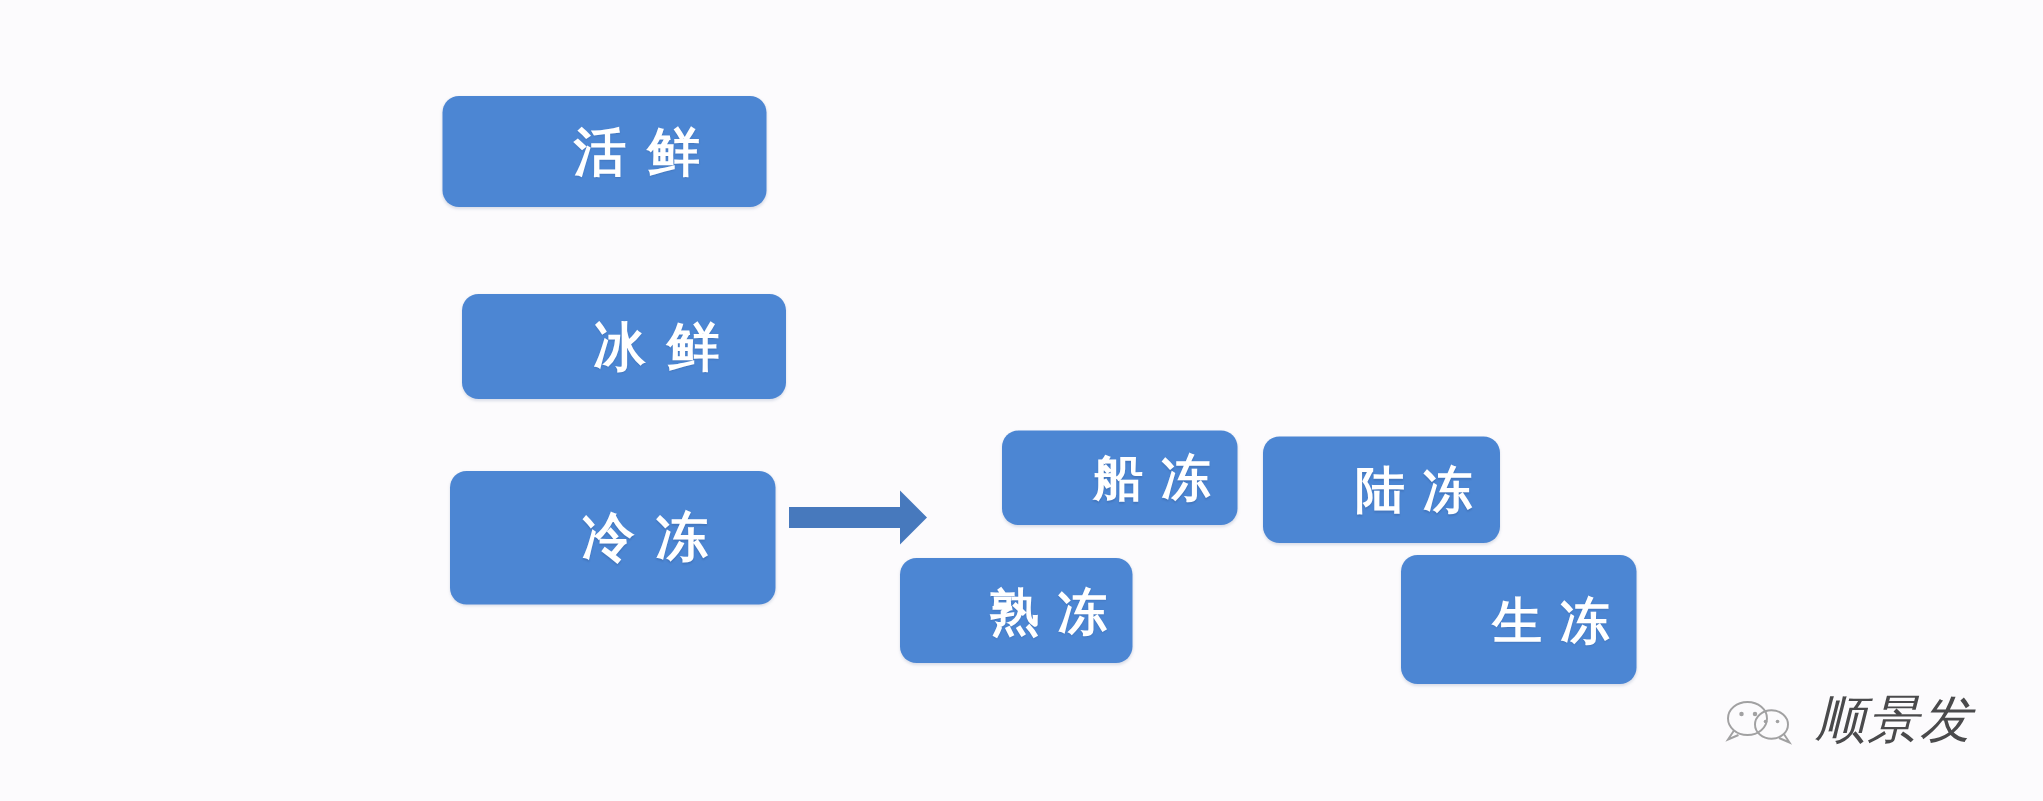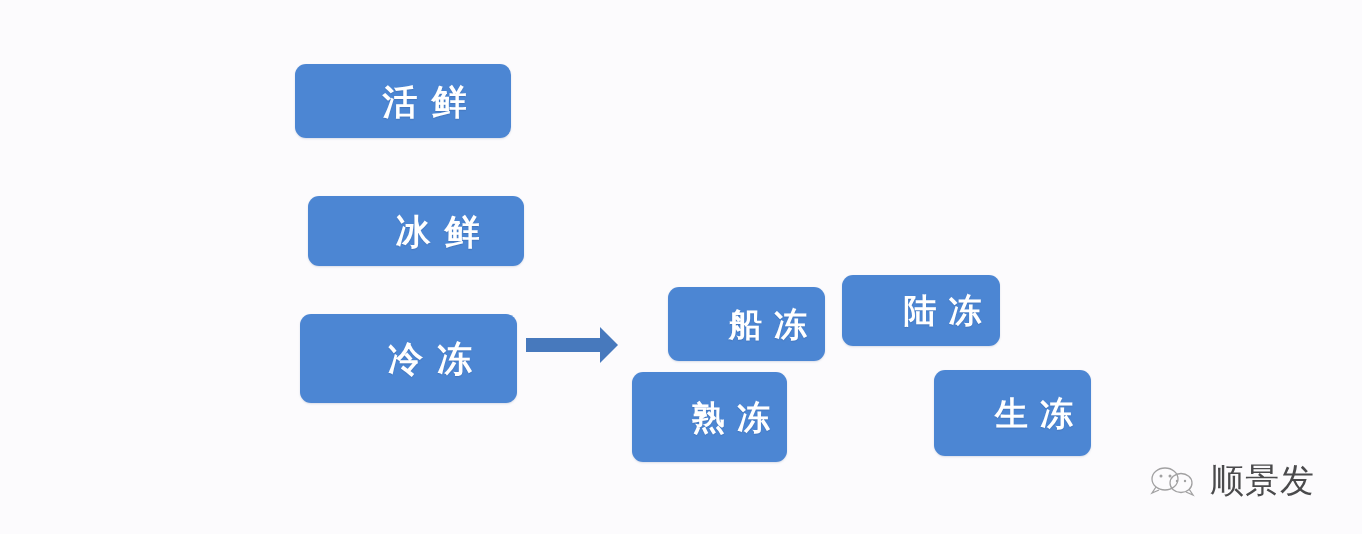--- a/index.html
+++ b/index.html
@@ -59,24 +59,24 @@
     font-size: 33px;
     letter-spacing: 1px;
     text-indent: 1px;
   }
 
   
   #node-huoxian   { left: 295px; top: 64px;  width: 216px; height: 74px; }
   #node-bingxian  { left: 296px; top: 196px; width: 216px; height: 70px; margin-left: 12px; }
   #node-lengdong  { left: 300px; top: 314px; width: 217px; height: 89px; }
 
-  #node-chuandong { left: 668px; top: 287px; width: 157px; height: 74px; }
-  #node-ludong    { left: 842px; top: 275px; width: 158px; height: 71px; }
+  #node-chuandong { left: 668px; top: 287px; width: 157px; height: 63px; }
+  #node-ludong    { left: 842px; top: 291px; width: 158px; height: 71px; }
 
-  #node-shoudong  { left: 600px; top: 372px; width: 155px; height: 90px; margin-left: 32px; }
+  #node-shoudong  { left: 600px; top: 372px; width: 155px; height: 70px; }
   #node-banshou   { left: 766px; top: 371px; width: 159px; height: 71px; }
   #node-shengdong { left: 934px; top: 370px; width: 157px; height: 86px; }
 
   
   #flow-arrow {
     position: absolute;
     left: 524px;
     top: 323px;
     width: 96px;
     height: 44px;
@@ -100,20 +100,21 @@
     flex: 0 0 auto;
     opacity: 0.55;
   }
   #watermark .wm-text {
     font-size: 34px;
     color: #3b3b3d;
     font-family: "Liberation Serif", "DejaVu Serif", serif;
     letter-spacing: 1px;
     white-space: nowrap;
     line-height: 1;
+    font-style: italic;
   }
 </style>
 </head>
 <body>
 
 <div id="canvas">
 
   <div class="node primary" id="node-huoxian">
     <span class="label">活鲜</span>
   </div>

